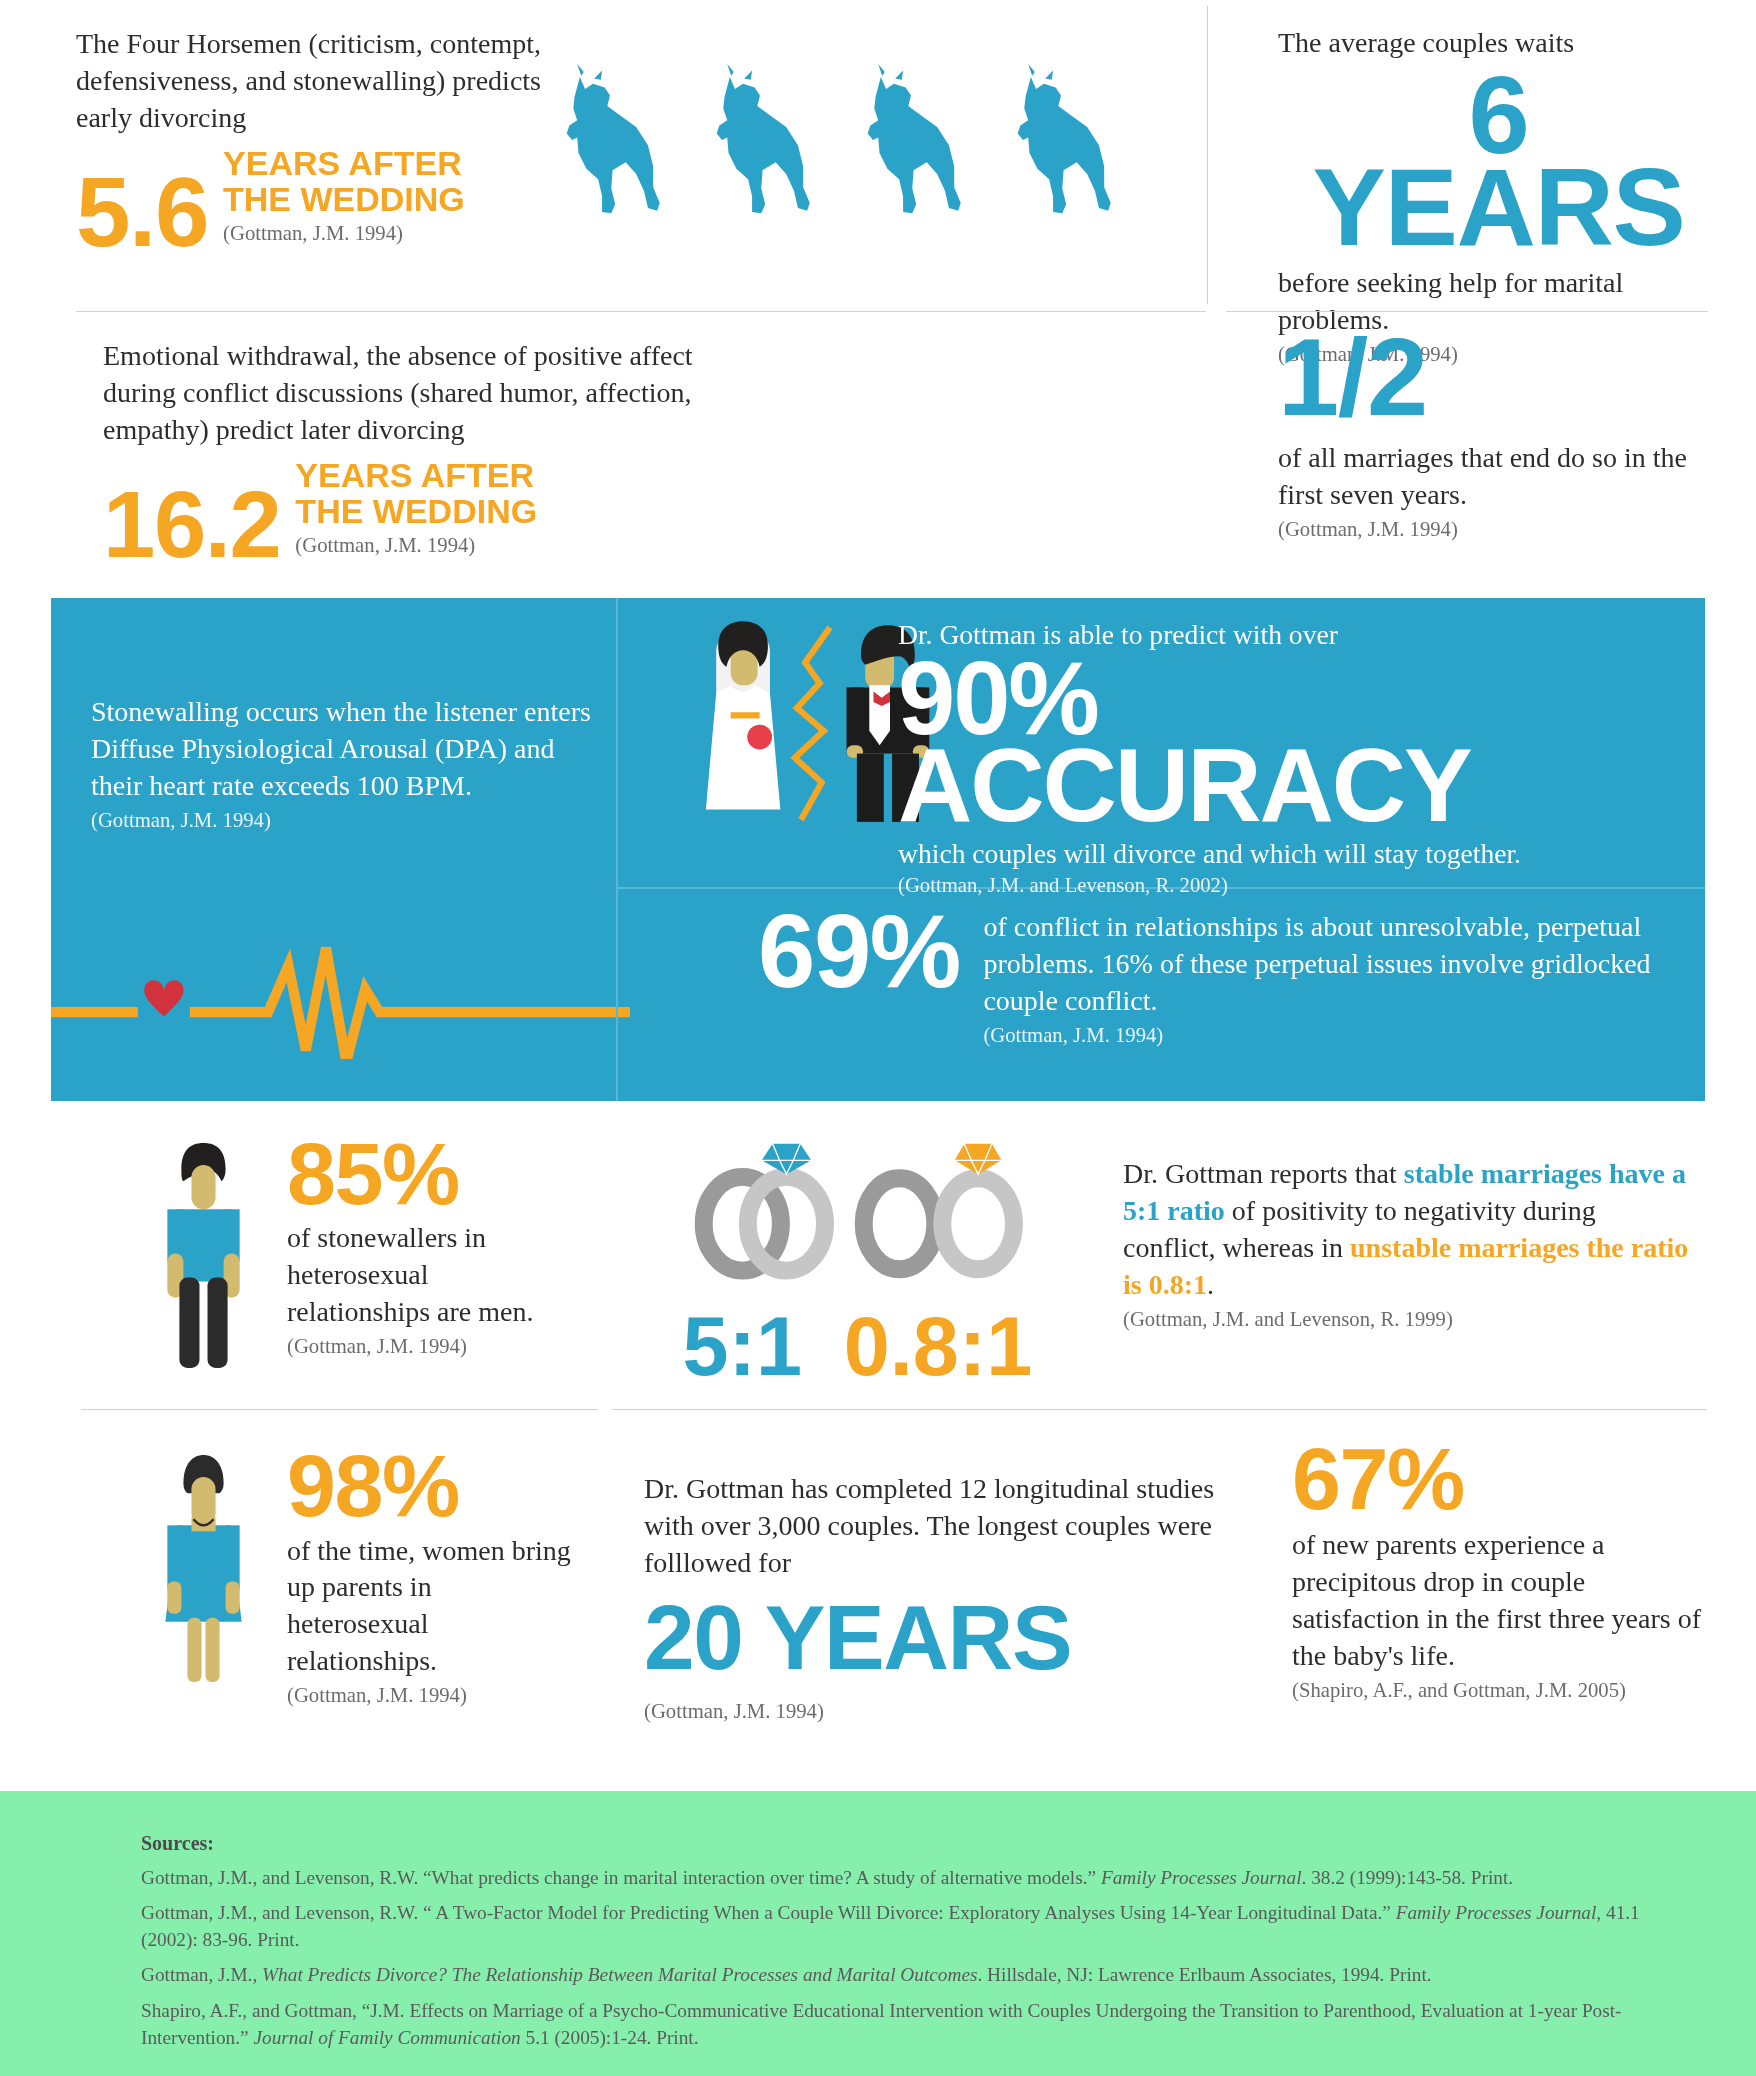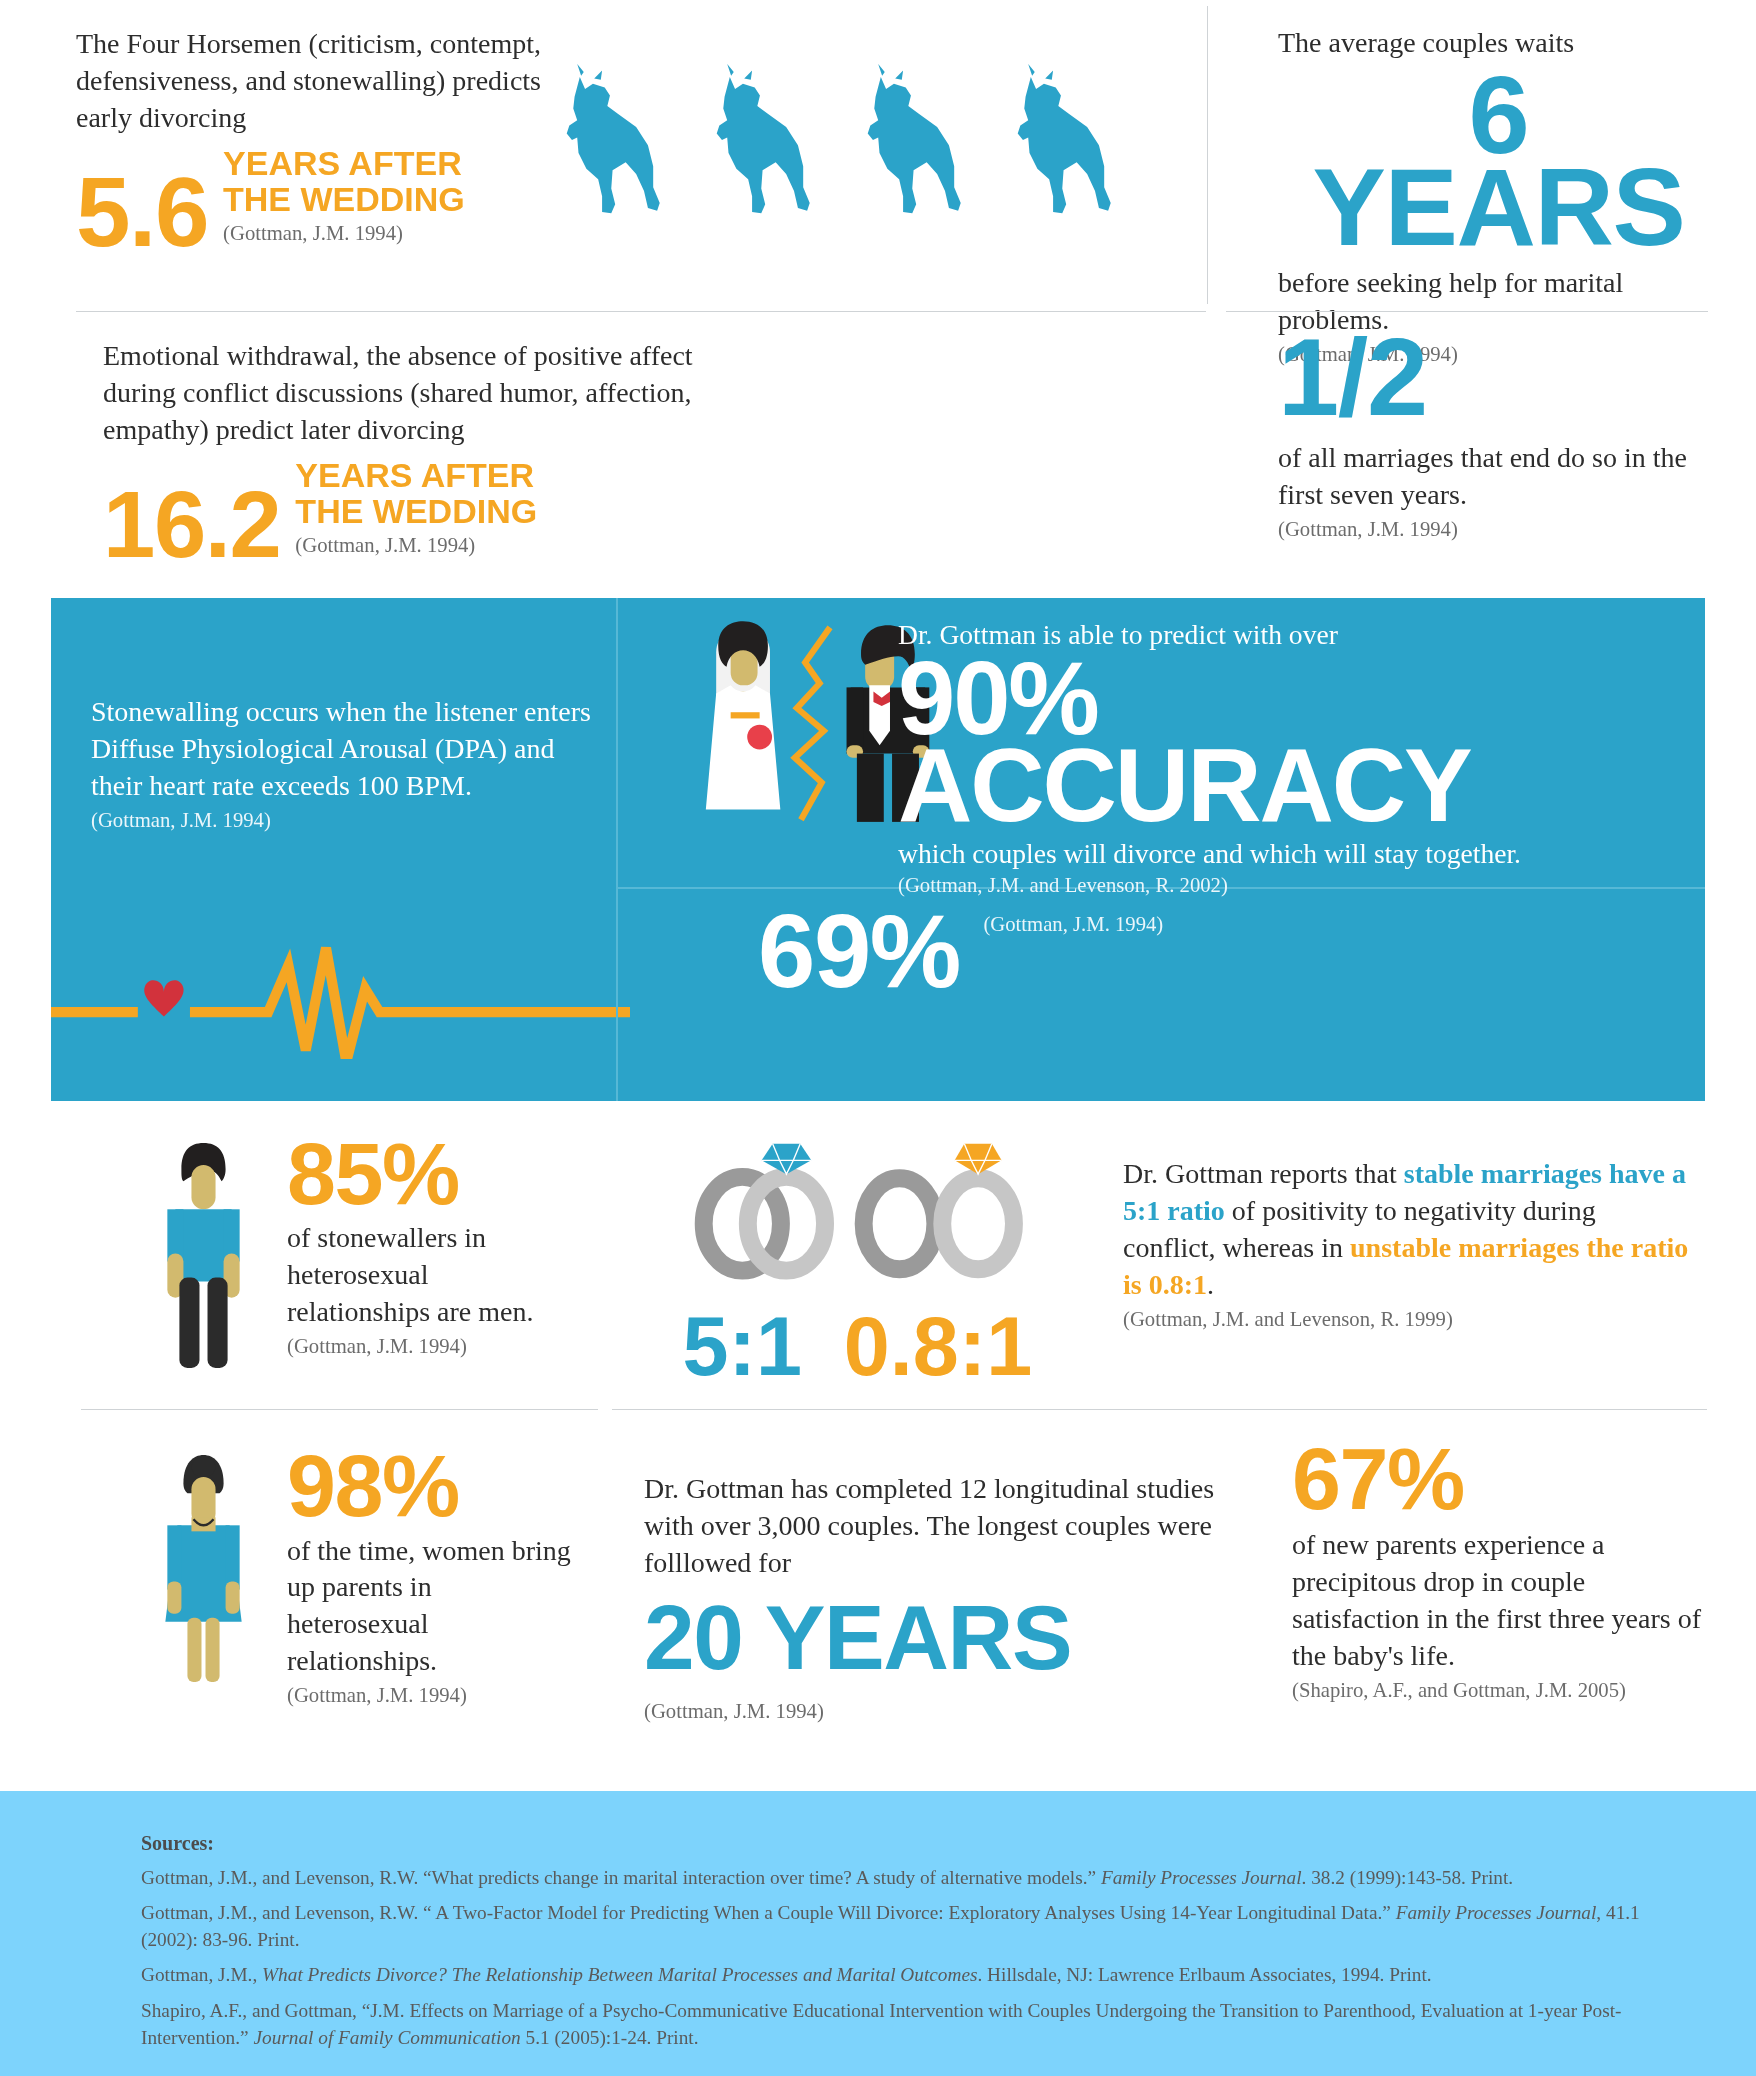--- a/index.html
+++ b/index.html
@@ -106,21 +106,21 @@
   .r4-right .big-num{font-size:88px;}
 
   .person{width:131px;height:241px;flex:0 0 131px;}
   .statcol{margin-left:18px;width:289px;}
 
   .rings-wrap{position:absolute;left:620px;top:13.8px;width:482px;height:262px;}
 
   
   .sources{
     position:absolute;left:0;top:1791px;width:1756px;height:285px;
-    background:#7dd3fc;
+    background:#86efac;
   }
   .sources-inner{position:absolute;left:141px;top:41px;width:1502px;}
   .src-title{
     font-family:"Liberation Serif",serif;font-weight:bold;font-size:20px;color:#4c4c4c;margin-bottom:9.6px;
   }
   .src-item{
     font-family:"Liberation Serif",serif;font-size:19.3px;color:#5a5a5a;line-height:1.38;margin-bottom:9px;
   }
   .src-item i{font-style:italic;}
 </style>
@@ -252,20 +252,21 @@
     <div class="bb-accuracy">
       <div class="lead">Dr. Gottman is able to predict with over</div>
       <div class="big-num" style="color:#fff;margin-top:5.5px;margin-bottom:8.3px;">90% ACCURACY</div>
       <div class="sub">which couples will divorce and which will stay together.</div>
       <div class="cite">(Gottman, J.M. and Levenson, R. 2002)</div>
     </div>
 
     <div class="bb-69">
       <div class="big-num">69%</div>
       <div class="txt">
+        <div class="body-text">of conflict in relationships is about unresolvable, perpetual problems. 16% of these perpetual issues involve gridlocked couple conflict.</div>
         <div class="cite">(Gottman, J.M. 1994)</div>
       </div>
     </div>
   </div>
 
   <div class="row3">
 
     <div class="r3-left">
       <svg class="person" viewBox="0 0 60 120">
         <path fill="#221f1f" d="M19 16 c0 -9 4 -13 11 -13 s11 4 11 13 c0 3 -1 5 -2 6 -2 -4 -4 -6 -8 -5 -5 1 -8 3 -11 5 -1 -1 -1 -3 -1 -6z"></path>

